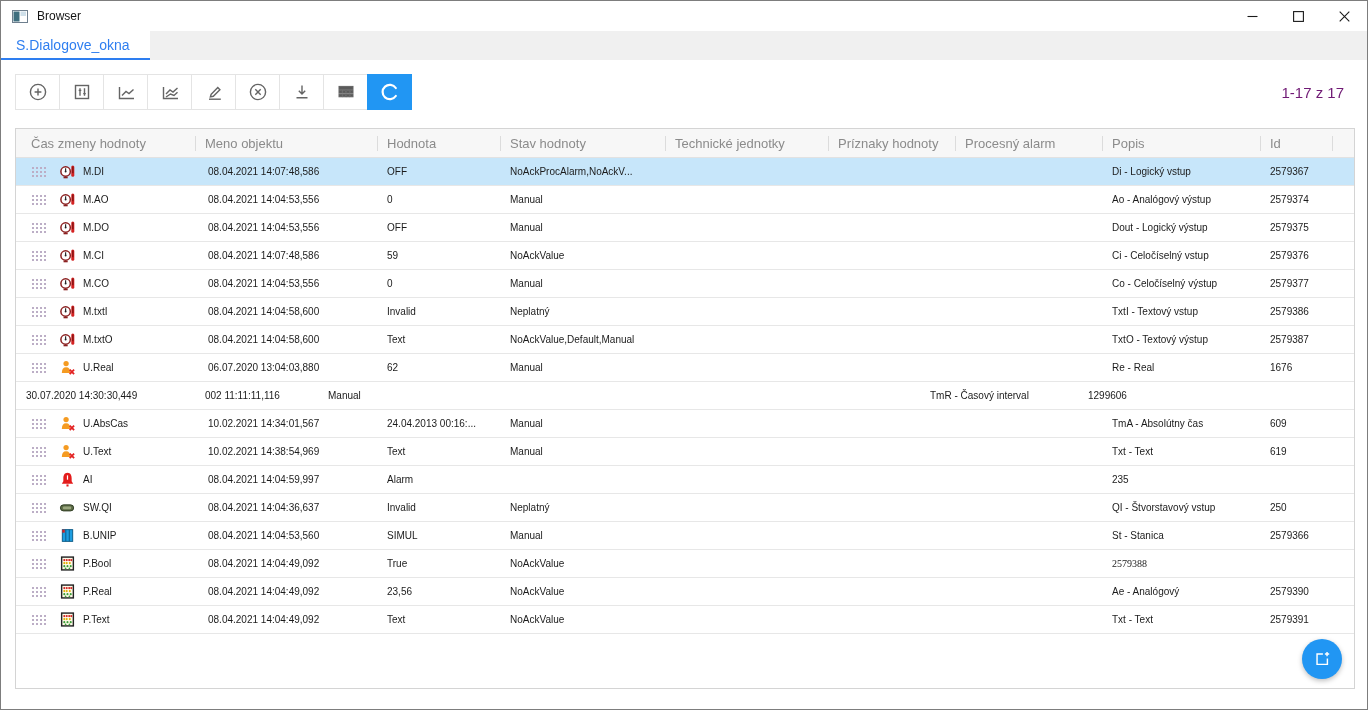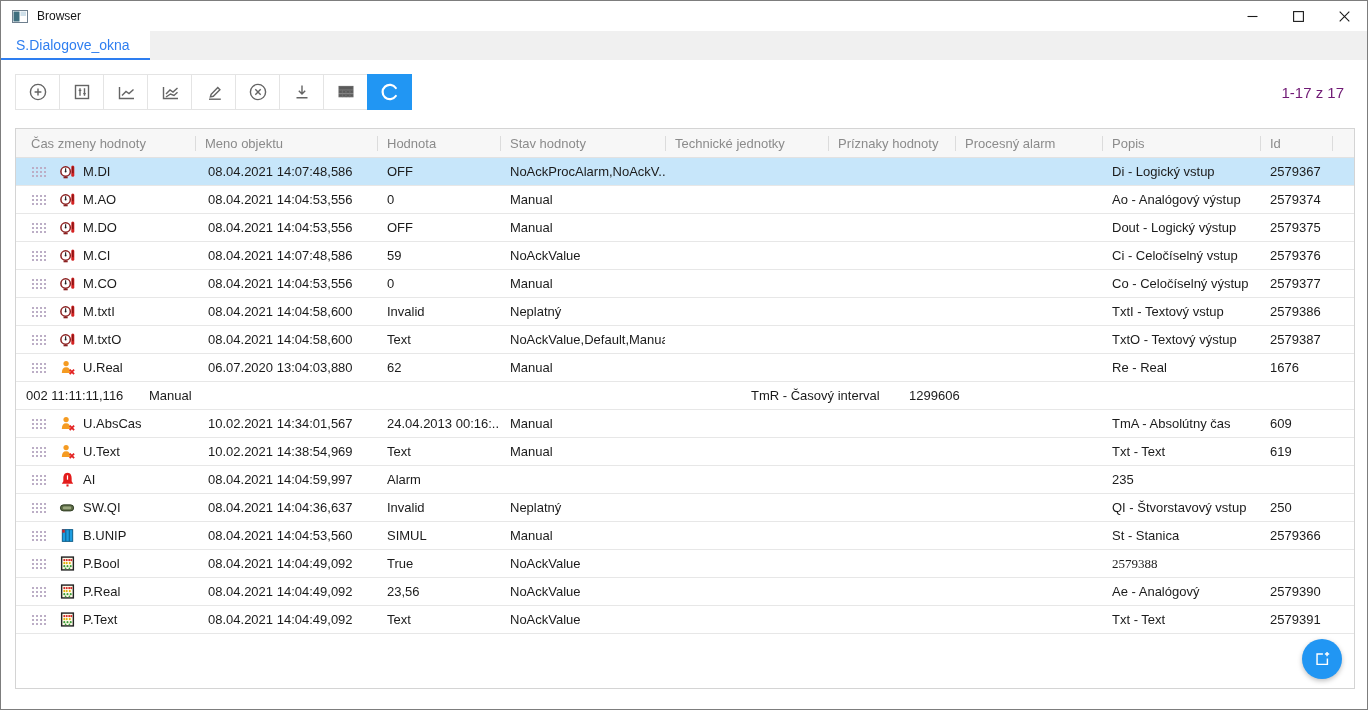--- a/index.html
+++ b/index.html
@@ -26,21 +26,21 @@
   .tbtn.active { background:#2196f3; border-color:#2196f3; }
   .pagination { margin-left:auto; font-size:15px; color:#701a75; padding-right:9px; }
 
   
   .table-wrap { position:absolute; left:14px; top:127px; width:1340px; bottom:20px; border:1px solid #d4d4d4; background:#fff; overflow:hidden; }
   .thead { display:flex; height:29px; background:#f7f7f7; border-bottom:1px solid #e2e2e2; align-items:center; }
   .th { position:relative; height:100%; display:flex; align-items:center; padding-left:10px; font-size:13px; color:#8b8b8b; white-space:nowrap; overflow:hidden; flex:none; }
   .th:first-child { padding-left:15px; }
   .th:not(:first-child)::before, .th-spacer::before { content:""; position:absolute; left:0; top:7px; height:15px; width:1px; background:#dcdcdc; }
   .th-spacer { position:relative; flex:1; height:100%; }
-  .row { display:flex; height:28px; align-items:center; border-bottom:1px solid #e7e7e7; font-size:13px; color:#1b1b1b; background:#fff; }
+  .row { display:flex; height:28px; align-items:center; border-bottom:1px solid #e7e7e7; font-size:10px; color:#1b1b1b; background:#fff; }
   .row.selected { background:#c7e6fa; }
   .cell { height:100%; display:flex; align-items:center; padding-left:10px; white-space:nowrap; overflow:hidden; flex:none; }
   .name-cell { padding-left:15px; }
   .drag-handle { width:15px; height:11px; flex:none; margin-right:13px;
      background-image:radial-gradient(circle, #bcaec6 1.1px, transparent 1.2px);
      background-size:4px 4px; background-position:0 0; }
   .obj-icon { width:17px; height:17px; flex:none; margin-right:7px; display:flex; align-items:center; justify-content:center; }
   .cell-spacer { flex:1; }
 
   
@@ -358,20 +358,21 @@
           <div class="cell" style="width: 123px;">62</div>
           <div class="cell" style="width: 165px;">Manual</div>
           <div class="cell" style="width: 163px;"></div>
           <div class="cell" style="width: 127px;"></div>
           <div class="cell" style="width: 147px;"></div>
           <div class="cell" style="width: 158px;">Re - Real</div>
           <div class="cell" style="width: 72px;">1676</div>
           <div class="cell cell-spacer"></div>
         </div>
         <div class="row">
+          <div class="cell" style="width: 179px;">30.07.2020 14:30:30,449</div>
           <div class="cell" style="width: 123px;">002 11:11:11,116</div>
           <div class="cell" style="width: 165px;">Manual</div>
           <div class="cell" style="width: 163px;"></div>
           <div class="cell" style="width: 127px;"></div>
           <div class="cell" style="width: 147px;"></div>
           <div class="cell" style="width: 158px;">TmR - Časový interval</div>
           <div class="cell" style="width: 72px;">1299606</div>
           <div class="cell cell-spacer"></div>
         </div>
         <div class="row">

